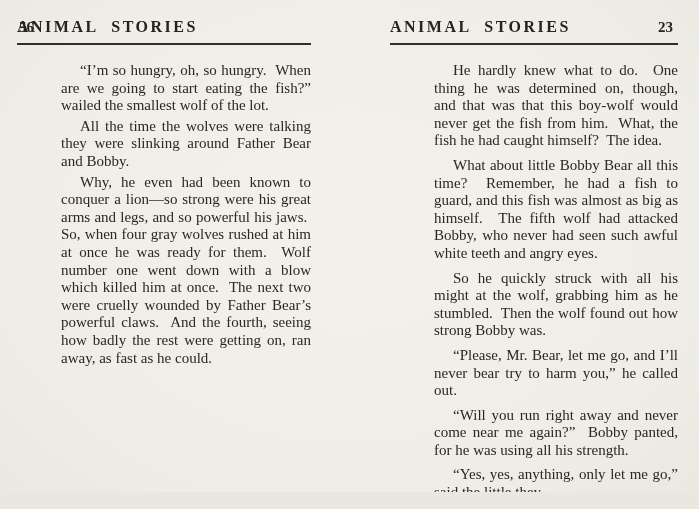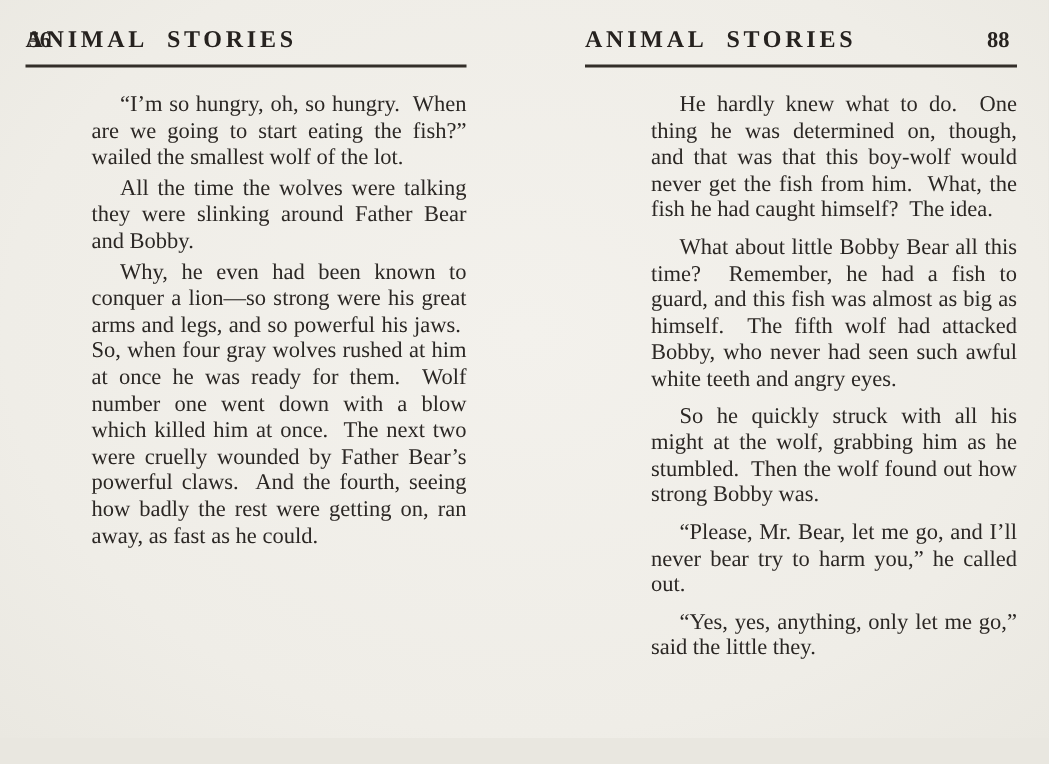--- a/index.html
+++ b/index.html
@@ -87,25 +87,26 @@
     <div class="page-body">
         <p>“I’m so hungry, oh, so hungry.&nbsp; When are we going to start eating the fish?” wailed the smallest wolf of the lot.</p>
         <p>All the time the wolves were talking they were slinking around Father Bear and Bobby.</p>
         <p>Why, he even had been known to conquer a lion—so strong were his great arms and legs, and so powerful his jaws.&nbsp; So, when four gray wolves rushed at him at once he was ready for them.&nbsp; Wolf number one went down with a blow which killed him at once.&nbsp; The next two were cruelly wounded by Father Bear’s powerful claws.&nbsp; And the fourth, seeing how badly the rest were getting on, ran away, as fast as he could.</p>
       </div>
   </section>
 
   <section class="page page-right">
     <header class="page-header">
       <span class="running-head">ANIMAL STORIES</span>
-      <span class="page-number">88</span>
+      <span class="page-number">23</span>
     </header>
     <div class="header-rule"></div>
     <div class="page-body">
         <p>He hardly knew what to do.&nbsp; One thing he was determined on, though, and that was that this boy-wolf would never get the fish from him.&nbsp; What, the fish he had caught himself?&nbsp; The idea.</p>
         <p>What about little Bobby Bear all this time?&nbsp; Remember, he had a fish to guard, and this fish was almost as big as himself.&nbsp; The fifth wolf had attacked Bobby, who never had seen such awful white teeth and angry eyes.</p>
         <p>So he quickly struck with all his might at the wolf, grabbing him as he stumbled.&nbsp; Then the wolf found out how strong Bobby was.</p>
         <p>“Please, Mr. Bear, let me go, and I’ll never bear try to harm you,” he called out.</p>
+        <p>“Will you run right away and never come near me again?”&nbsp; Bobby panted, for he was using all his strength.</p>
         <p>“Yes, yes, anything, only let me go,” said the little they.</p>
       </div>
   </section>
 
 </div>
 
 </body></html>

